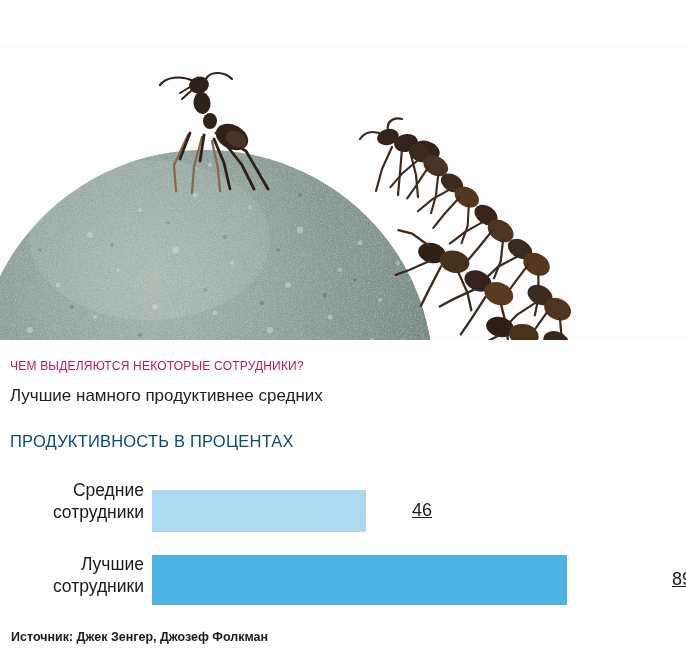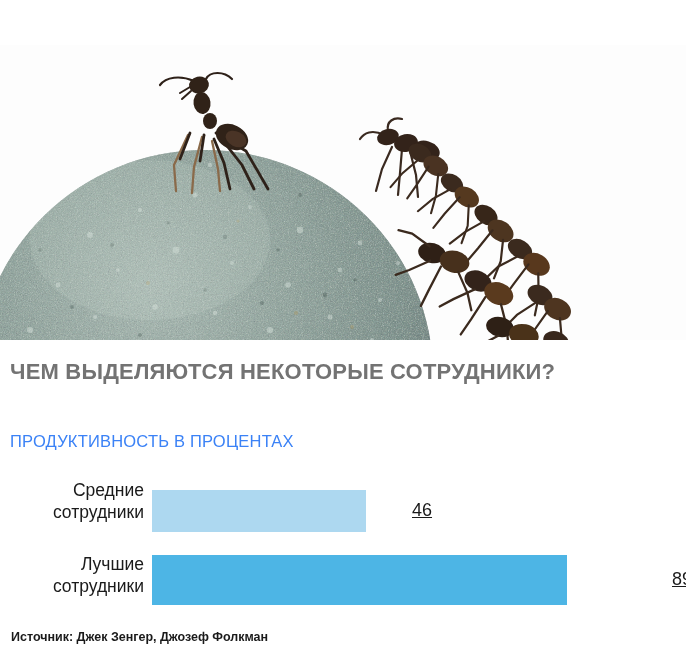--- a/index.html
+++ b/index.html
@@ -34,43 +34,43 @@
     overflow: hidden;
     background: #fdfdfd;
   }
   .photo-svg { display: block; width: 686px; height: 295px; }
 
   
   .headline {
     position: absolute;
     left: 10px;
     top: 359px;
-    font-size: 22px;
-    font-weight: bold;
+    font-size: 12px;
+    font-weight: normal;
     letter-spacing: 0.2px;
-    color: #737373;
+    color: #be185d;
     white-space: nowrap;
   }
   .subtitle {
     position: absolute;
     left: 10px;
     top: 386px;
     font-size: 17px;
     font-weight: normal;
     color: #1d1d1d;
     white-space: nowrap;
   }
   .section-label {
     position: absolute;
     left: 10px;
     top: 432px;
     font-size: 16.5px;
     font-weight: normal;
     letter-spacing: 0.2px;
-    color: #3b82f6;
+    color: #0c4a6e;
     white-space: nowrap;
   }
 
   
   .chart {
     position: absolute;
     left: 0;
     top: 470px;
     width: 618px;
     height: 140px;
@@ -379,20 +379,21 @@
               <path d="M29,12 L42,28 L50,42"></path>
             </g>
           </g>
         </g>
       </g>
     </svg>
   </div>
 
   <div class="headline">ЧЕМ ВЫДЕЛЯЮТСЯ НЕКОТОРЫЕ СОТРУДНИКИ?</div>
 
+  <div class="subtitle">Лучшие намного продуктивнее средних</div>
 
   <div class="section-label">ПРОДУКТИВНОСТЬ В ПРОЦЕНТАХ</div>
 
   <div class="chart">
 
     <div class="bar-row r0">
       <div class="bar-label">
         <span class="ln">Средние</span>
         <span class="ln">сотрудники</span>
       </div>

